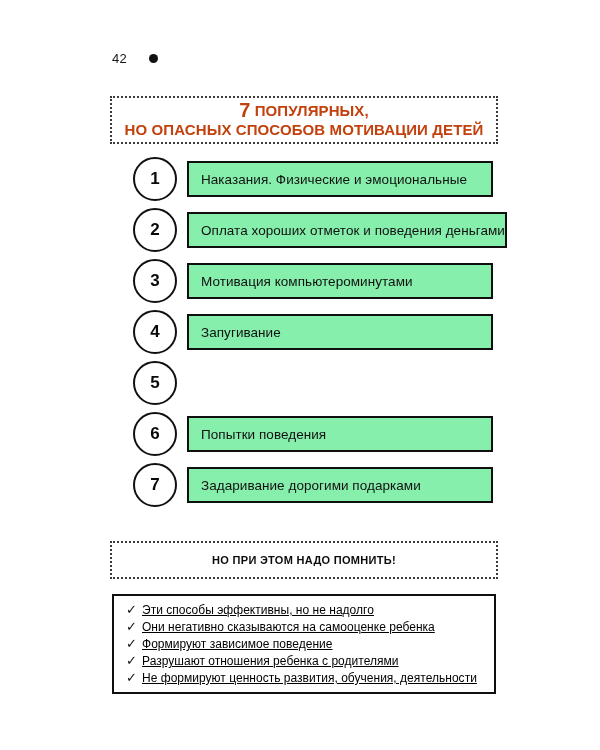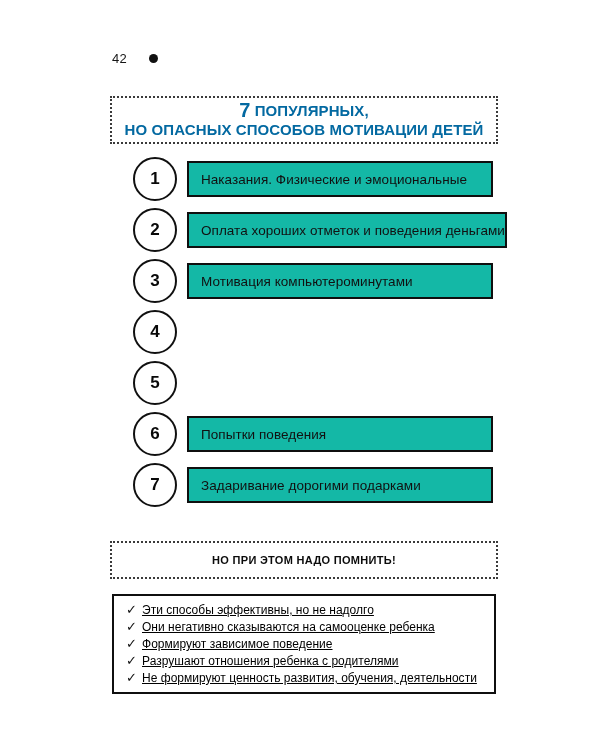--- a/index.html
+++ b/index.html
@@ -79,21 +79,21 @@
     top: 96px;
     width: 388px;
     height: 48px;
     padding-bottom: 1px;
   }
   .title-line {
     font-weight: 700;
     font-size: 15px;
     letter-spacing: 0.1px;
     line-height: 19px;
-    color: #0369a1;
+    color: #c2410c;
     white-space: nowrap;
   }
   .title-line .big7 {
     font-size: 20px;
     font-weight: 700;
     vertical-align: -1px;
     letter-spacing: 0;
   }
 
   #remember-banner {
@@ -139,21 +139,21 @@
     color: #080808;
     position: relative;
     z-index: 2;
   }
   .item-box {
     box-sizing: border-box;
     margin-left: 10px;
     flex: 1 1 auto;
     height: 36px;
     border: 2px solid #0f0f0f;
-    background: #14b8a6;
+    background: #86efac;
     display: flex;
     align-items: center;
     padding-left: 12px;
   }
   .item-text {
     font-size: 13.5px;
     font-weight: 400;
     letter-spacing: 0.05px;
     color: #111111;
     white-space: nowrap;
@@ -230,20 +230,23 @@
 
     <div class="list-item" style="top:260px;">
       <div class="num-circle">3</div>
       <div class="item-box">
         <span class="item-text">Мотивация компьютероминутами</span>
       </div>
     </div>
 
     <div class="list-item" style="top:311px;">
       <div class="num-circle">4</div>
+      <div class="item-box">
+        <span class="item-text">Запугивание</span>
+      </div>
     </div>
 
     <div class="list-item" style="top:362px;">
       <div class="num-circle">5</div>
     </div>
 
     <div class="list-item" style="top:413px;">
       <div class="num-circle">6</div>
       <div class="item-box">
         <span class="item-text">Попытки поведения</span>

